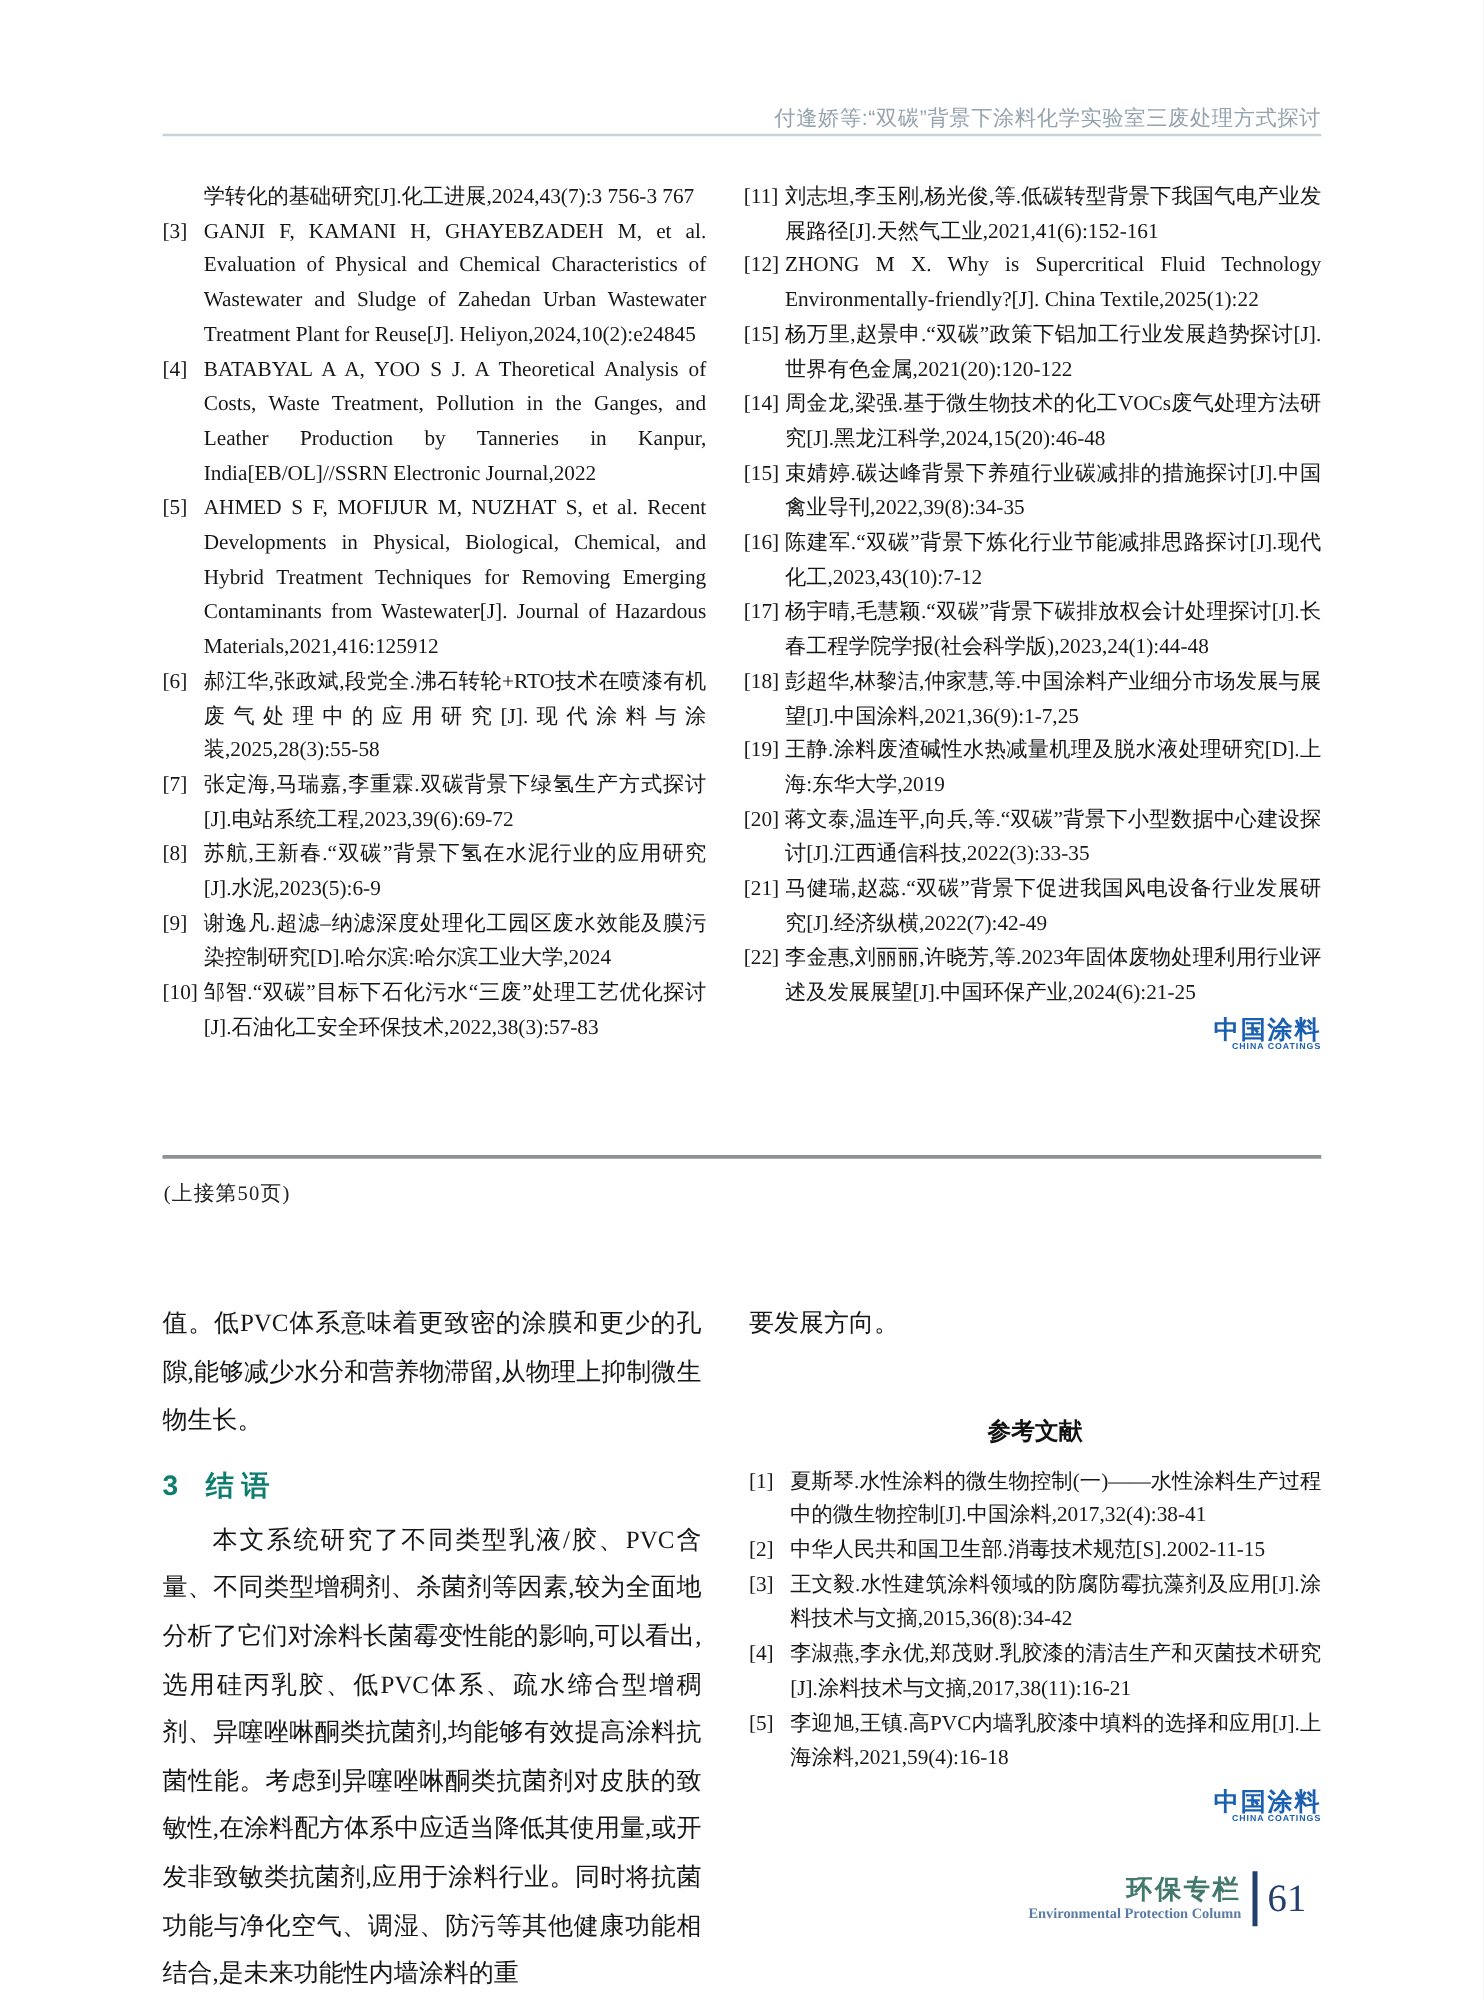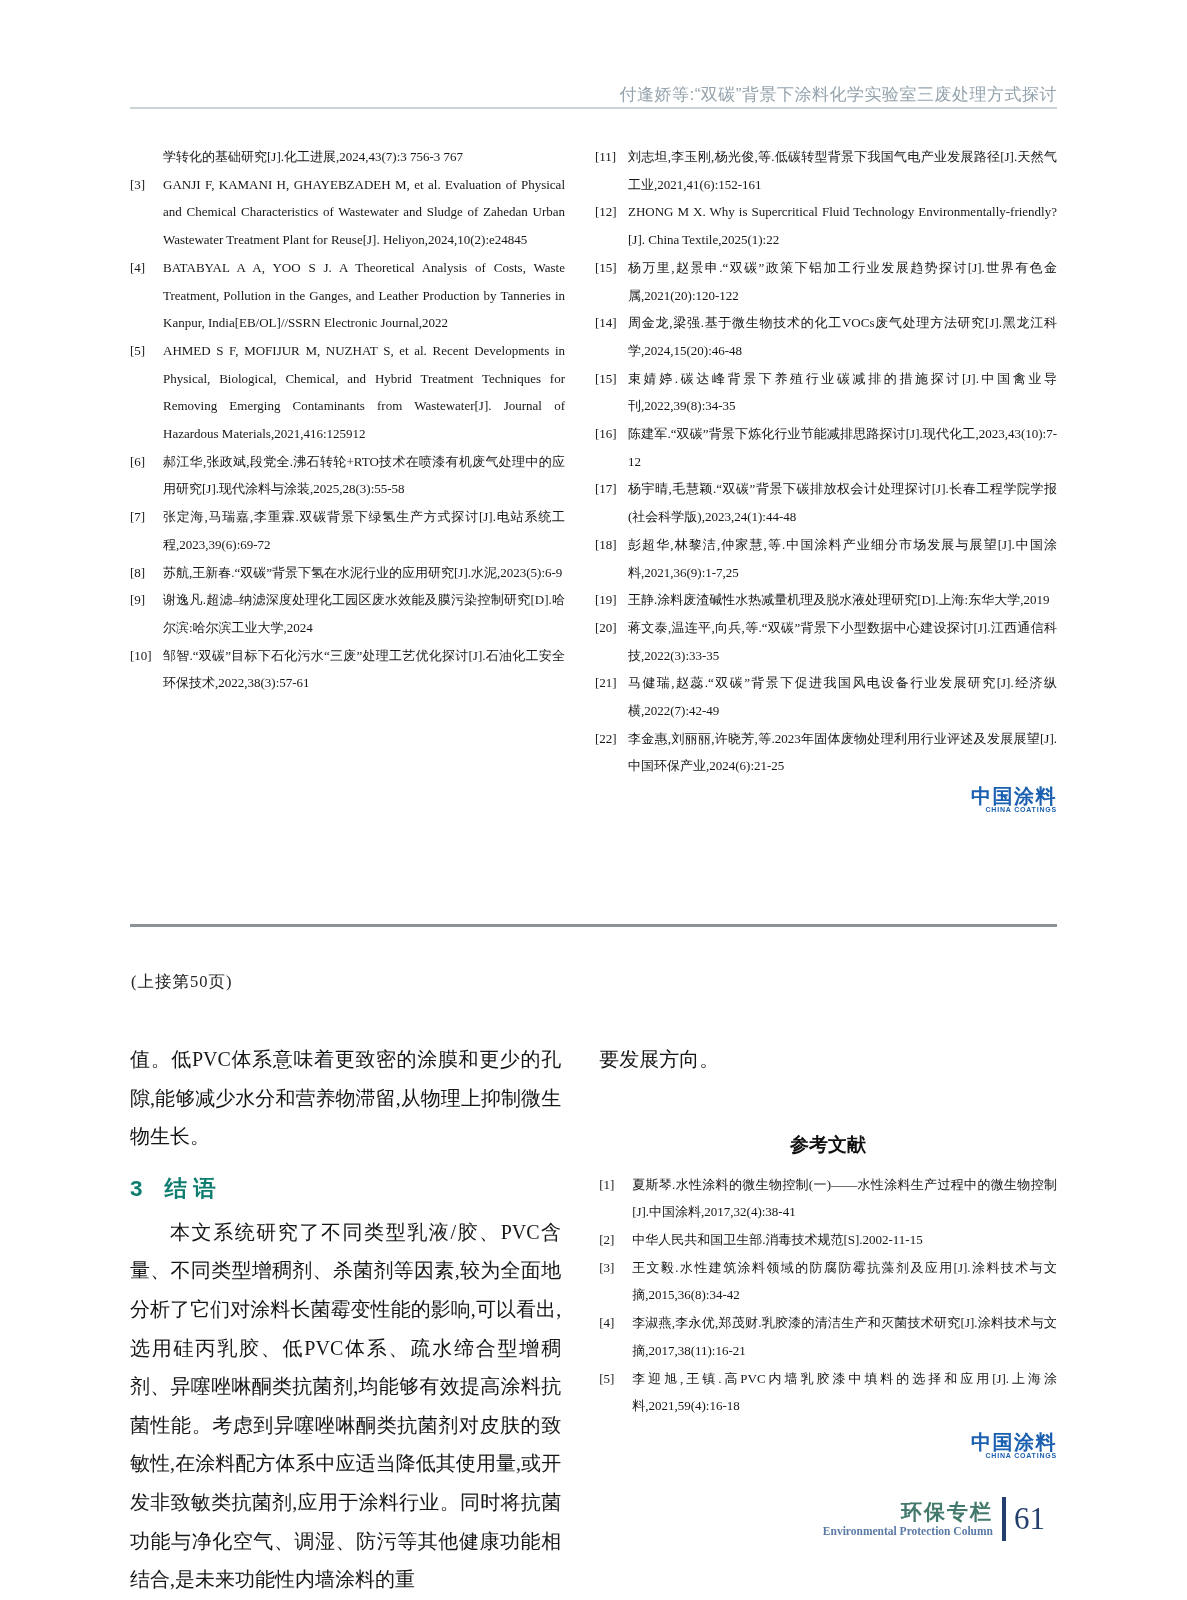--- a/index.html
+++ b/index.html
@@ -25,21 +25,21 @@
   }
   
   .top-refs{
     position:absolute;top:143px;left:130px;width:927px;
     display:flex;gap:30px;
   }
   .col-a{width:435px;}
   .col-b{width:462px;}
   .ref{
     position:relative;padding-left:33px;
-    font-size:13px;line-height:27.7px;
+    font-size:17px;line-height:27.7px;
     text-align:justify;
   }
   .ref .num{position:absolute;left:0;top:0;}
   .ref.cont{padding-left:33px;}
   
   .brand{text-align:right;margin-top:8px;}
   .brand-cn{
     font-family:"Liberation Sans","DejaVu Sans",sans-serif;
     font-weight:bold;font-size:20px;letter-spacing:1.5px;color:#1a5fb0;
     line-height:17px;
@@ -48,21 +48,21 @@
     font-family:"Liberation Sans","DejaVu Sans",sans-serif;
     font-weight:bold;font-size:7px;letter-spacing:0.8px;color:#1a5fb0;
     line-height:9px;
   }
   
   .mid-rule{
     position:absolute;top:924px;left:130px;width:927px;height:3px;
     background:#8c9296;
   }
   .continuation-note{
-    position:absolute;top:971px;left:131px;
+    position:absolute;top:944px;left:131px;
     font-size:16.5px;color:#222222;letter-spacing:1px;
   }
   
   .lower{
     position:absolute;top:1040px;left:130px;width:927px;
     display:flex;gap:38px;
   }
   .body-par{
     font-size:20px;line-height:38.6px;text-align:justify;margin:0;
   }
@@ -147,21 +147,21 @@
             <span class="ref-text">苏航,王新春.“双碳”背景下氢在水泥行业的应用研究[J].水泥,2023(5):6-9</span>
           </div>
 
           <div class="ref">
             <span class="num">[9]</span>
             <span class="ref-text">谢逸凡.超滤–纳滤深度处理化工园区废水效能及膜污染控制研究[D].哈尔滨:哈尔滨工业大学,2024</span>
           </div>
 
           <div class="ref">
             <span class="num">[10]</span>
-            <span class="ref-text">邹智.“双碳”目标下石化污水“三废”处理工艺优化探讨[J].石油化工安全环保技术,2022,38(3):57-61</span>
+            <span class="ref-text">邹智.“双碳”目标下石化污水“三废”处理工艺优化探讨[J].石油化工安全环保技术,2022,38(3):57-83</span>
           </div>
         </div>
     </div>
     <div class="col-b">
       <div>
 
           <div class="ref">
             <span class="num">[11]</span>
             <span class="ref-text">刘志坦,李玉刚,杨光俊,等.低碳转型背景下我国气电产业发展路径[J].天然气工业,2021,41(6):152-161</span>
           </div>

